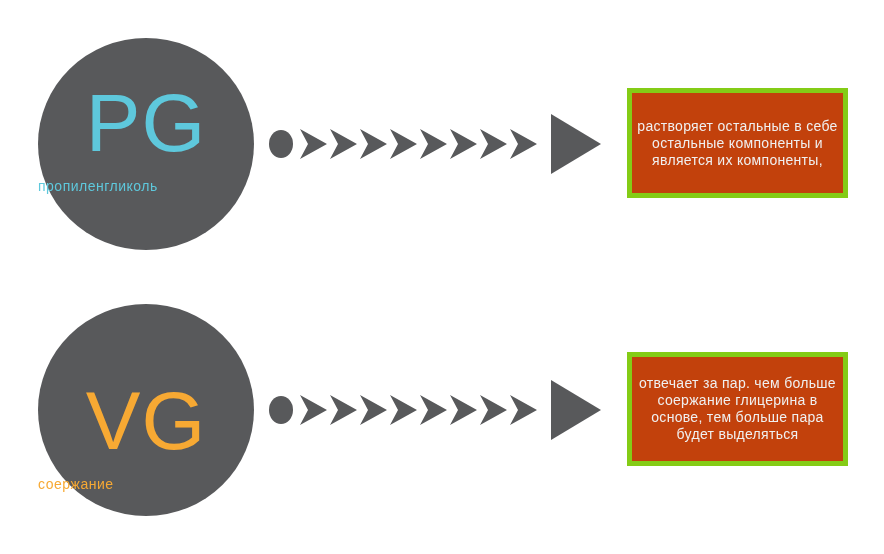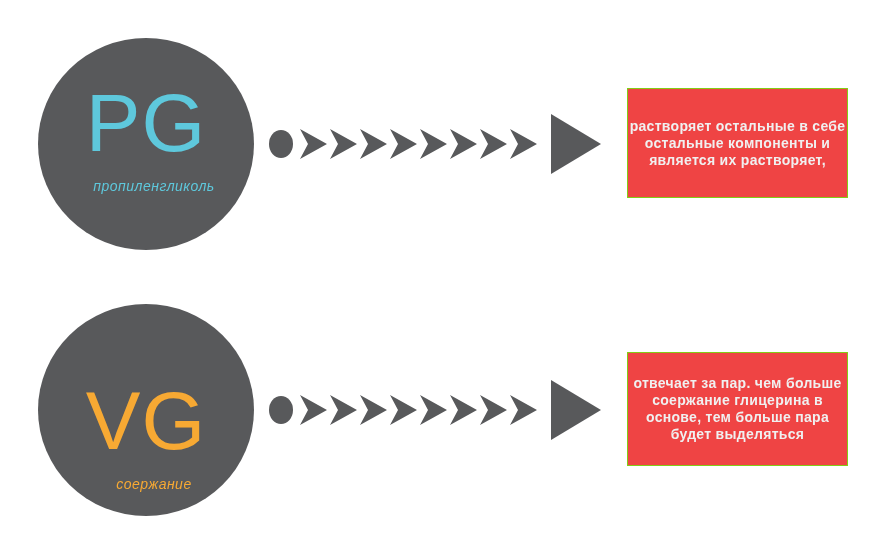--- a/index.html
+++ b/index.html
@@ -20,44 +20,42 @@
     border-radius:50%;
     background:#58595b;
   }
   .abbr {
     position:absolute; top:44px; left:0; width:100%;
     text-align:center;
     font-size:82px; font-weight:normal; line-height:1;
     letter-spacing:1px;
   }
   .circle-label {
-    position:absolute; top:140px; left:8px; width:100%;
-    text-align:center;
+    position:absolute; top:140px; left:0; width:100%;
+    text-align:left;
     font-size:14px; line-height:16px;
     letter-spacing:0.5px;
-    font-style:italic;
   }
   .cyan   { color:#5ec8dc; }
   .orange { color:#f7a933;margin-top:32px; }
 
   .arrow-svg { position:absolute; left:269px; top:114px; width:332px; height:60px; }
   .arrow-svg .shape { fill:#58595b; }
 
   .textbox {
     position:absolute; left:627px; top:88px;
     width:221px; height:110px;
     box-sizing:border-box;
-    background:#ef4444;
-    border:1px solid #84cc16;
+    background:#c2410c;
+    border:5px solid #84cc16;
     display:flex; flex-direction:column; justify-content:center;
     color:#f0f0f0;
     font-size:14px; line-height:17px;
     text-align:center;
     letter-spacing:0.3px;
-    font-weight:bold;
   }
   .row-1 .textbox { top:86px; height:114px; }
 </style>
 </head>
 <body>
 
 <div class="canvas">
 
   <section class="row row-0">
     <div class="circle">
@@ -74,21 +72,21 @@
       <polygon class="shape" points="151,15 178,30 151,45 159,30"></polygon>
       <polygon class="shape" points="181,15 208,30 181,45 189,30"></polygon>
       <polygon class="shape" points="211,15 238,30 211,45 219,30"></polygon>
       <polygon class="shape" points="241,15 268,30 241,45 249,30"></polygon>
       <polygon class="shape" points="282,0 332,30 282,60"></polygon>
     </svg>
 
     <div class="textbox">
       <div>растворяет остальные в себе</div>
       <div>остальные компоненты и</div>
-      <div>является их растворяет,</div>
+      <div>является их компоненты,</div>
     </div>
   </section>
 
   <section class="row row-1">
     <div class="circle">
       <div class="abbr orange">VG</div>
       <div class="circle-label orange">соержание</div>
     </div>
 
     <svg class="arrow-svg" viewBox="0 0 332 60">

